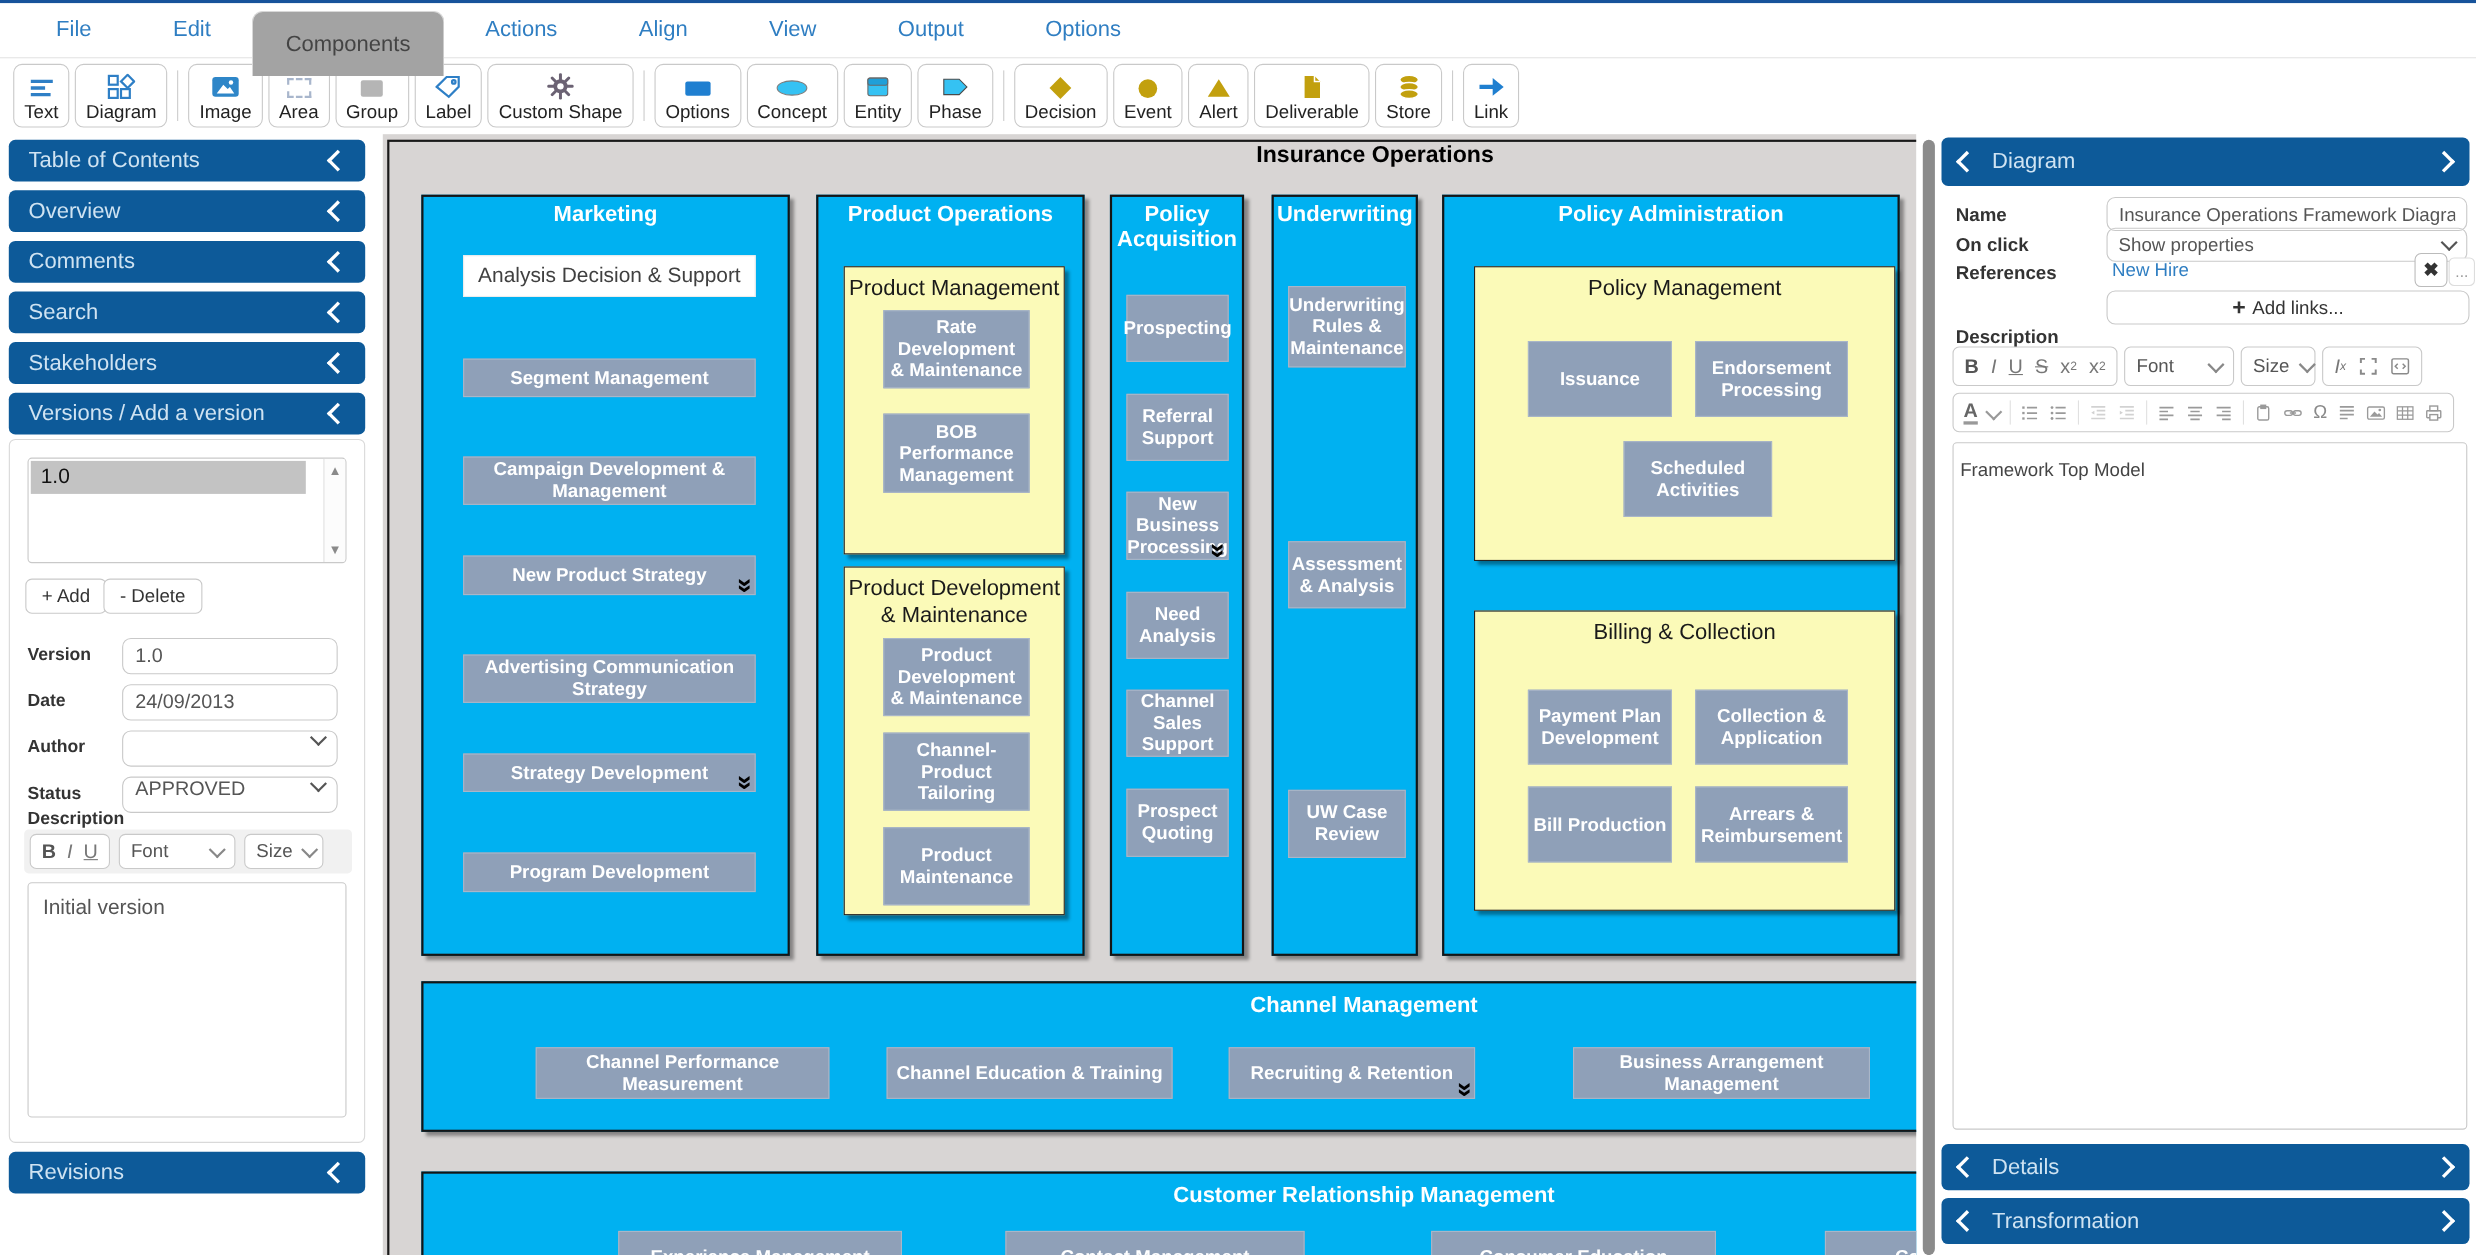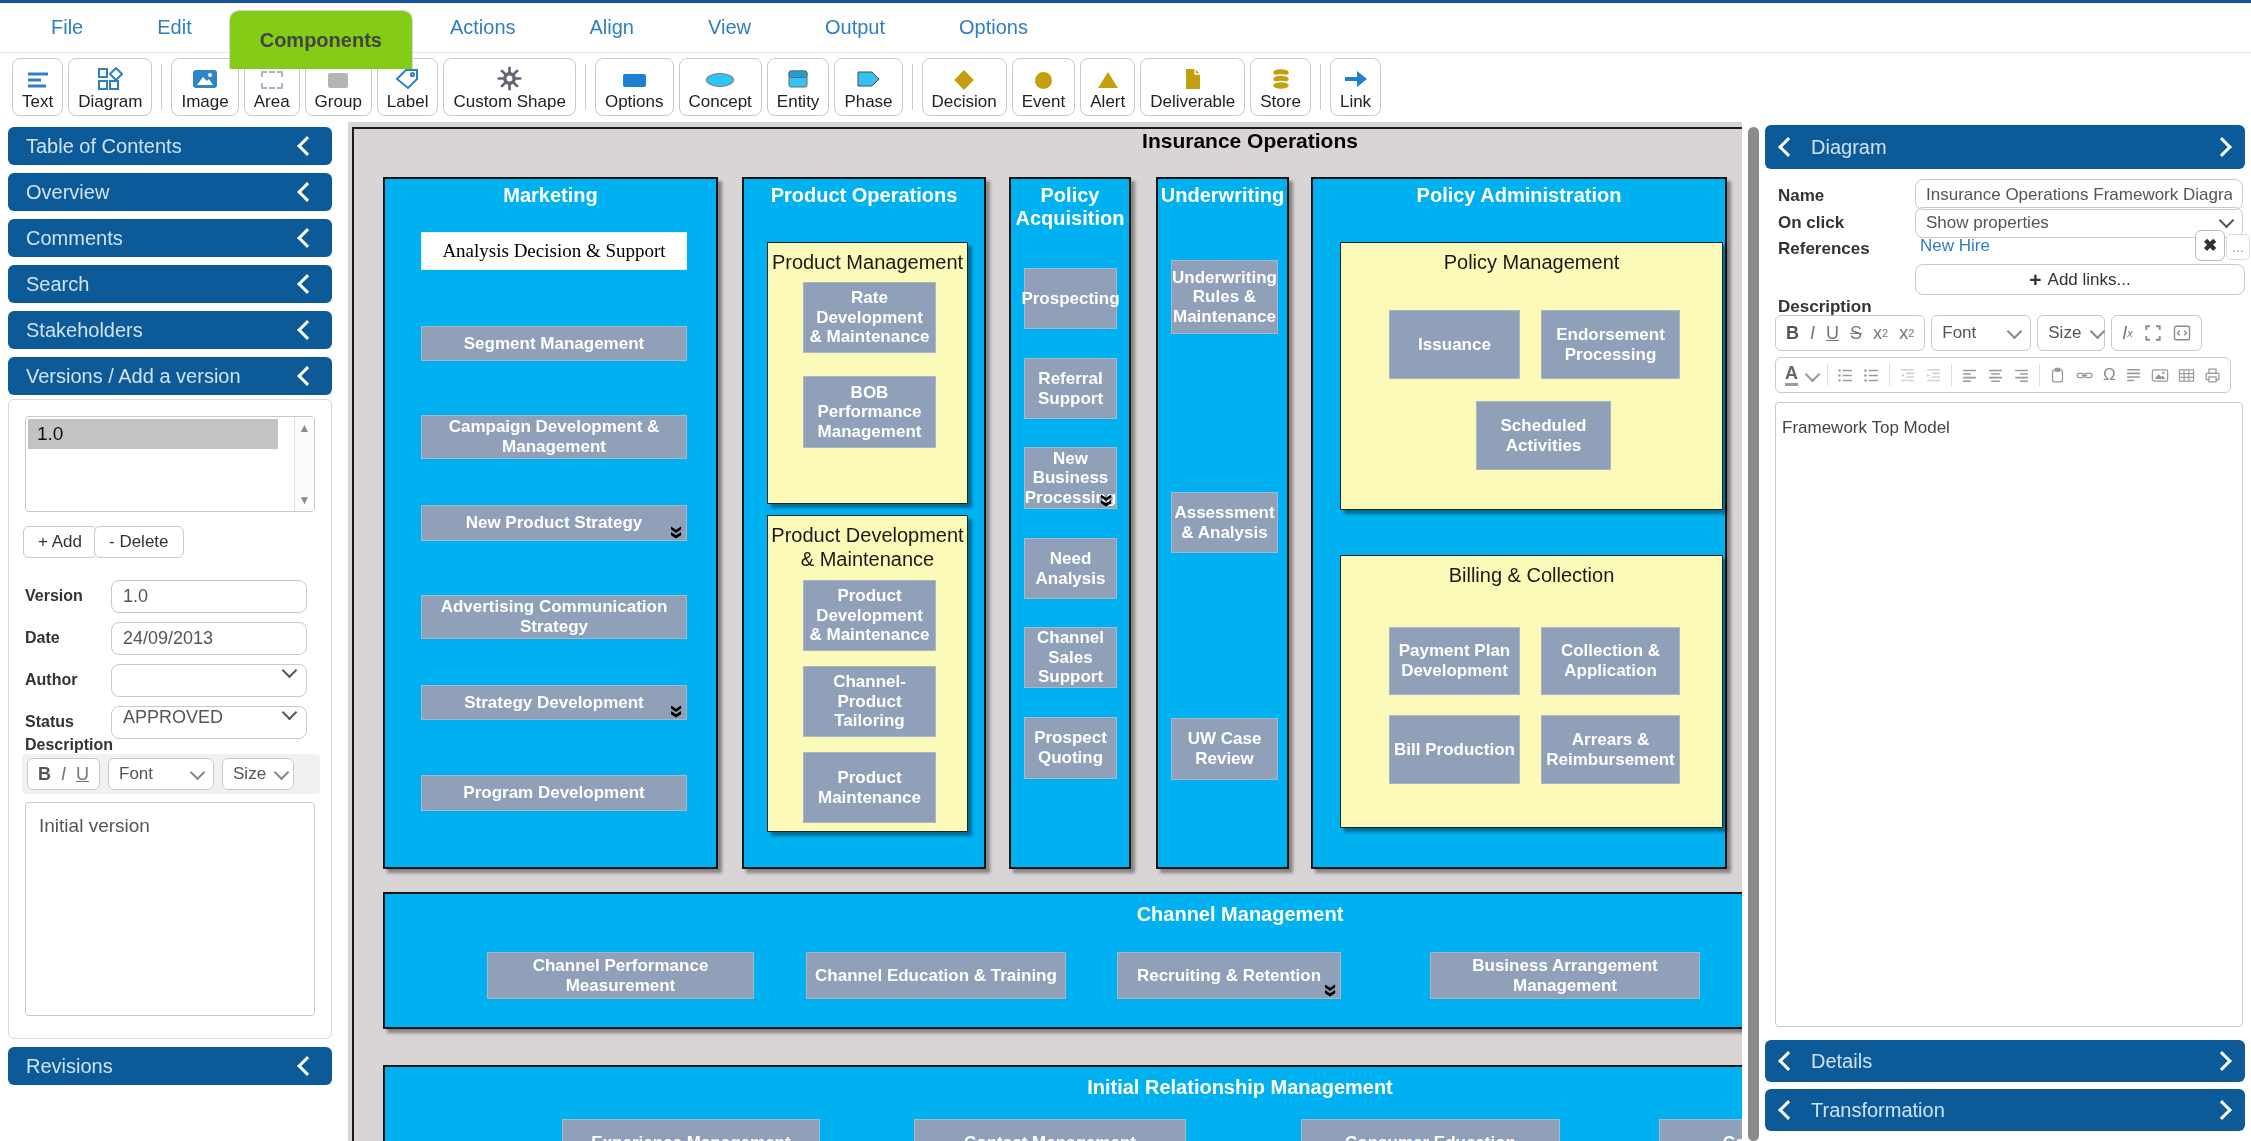--- a/index.html
+++ b/index.html
@@ -4,22 +4,22 @@
 <style>
   html,body{margin:0;padding:0;background:#fff;}
   #app{position:relative;width:2251px;height:1141px;background:#fff;overflow:hidden;
        font-family:"Liberation Sans",sans-serif;color:#333;}
   
   .topstrip{position:absolute;left:0;top:0;width:100%;height:3px;background:#17539b;}
   .menubar{position:absolute;left:0;top:3px;width:100%;height:50px;border-bottom:1px solid #e4e4e4;
            display:flex;align-items:center;padding-left:14px;box-sizing:border-box;background:#fff;z-index:4;}
   .menu-item{color:#2f7ec2;font-size:20px;padding:0 37px;white-space:nowrap;cursor:pointer;}
   .menu-item.active{align-self:flex-start;margin-top:7px;height:58px;display:flex;align-items:center;
-           background:#84cc16;border:1px solid #d8d8d8;border-bottom:none;border-radius:10px 10px 0 0;
-           color:#444;z-index:5;position:relative;padding:0 30px;font-weight:bold;}
+           background:#a3a3a3;border:1px solid #d8d8d8;border-bottom:none;border-radius:10px 10px 0 0;
+           color:#444;z-index:5;position:relative;padding:0 30px;}
   
   .toolbar{position:absolute;left:0;top:54px;width:100%;height:66px;display:flex;align-items:center;
            padding-left:12px;box-sizing:border-box;background:#fff;}
   .tb-btn{display:flex;flex-direction:column;align-items:center;justify-content:flex-end;gap:2px;
           border:1px solid #c9c9c9;border-radius:8px;background:#fff;height:58px;min-width:50px;
           padding:10px 9px 5px;margin-right:5px;box-sizing:border-box;cursor:pointer;}
   .tb-icon{height:27px;display:flex;align-items:center;justify-content:center;}
   .tb-label{font-size:17px;color:#222;white-space:nowrap;line-height:1;}
   .tb-div{width:1px;height:46px;background:#ccc;margin:0 9px 0 4px;flex:none;}
   .area-glyph{width:22px;height:18px;border:2px dashed #a8b6cc;box-sizing:border-box;display:inline-block;}
@@ -70,21 +70,21 @@
   .cv-title{position:absolute;left:702px;top:7px;width:400px;text-align:center;color:#000;
             font-size:21px;font-weight:700;}
   .col,.band{position:absolute;background:#00b1f1;border:2px solid #151515;
              box-shadow:4px 4px 3px rgba(0,0,0,.38);box-sizing:border-box;}
   .col-hdr{color:#fff;font-size:20px;font-weight:700;text-align:center;padding-top:5px;line-height:1.15;}
   .grp{position:absolute;background:#fbfab8;border:1px solid #222;box-shadow:4px 4px 3px rgba(0,0,0,.38);box-sizing:border-box;}
   .grp-hdr{color:#1a1a1a;font-size:20px;text-align:center;padding-top:7px;line-height:1.2;}
   .node{position:absolute;background:#8fa0b8;border:1px solid #a9b6c8;color:#fff;font-weight:700;
         font-size:17px;line-height:1.15;display:flex;align-items:center;justify-content:center;
         text-align:center;padding:2px 4px;box-sizing:border-box;cursor:pointer;}
-  .node.sel{background:#fff;color:#000000;font-weight:400;font-size:19px;border:1px solid #ececec;font-family:Liberation Serif, serif;}
+  .node.sel{background:#fff;color:#404040;font-weight:400;font-size:19px;border:1px solid #ececec;}
   .band-title{position:absolute;top:9px;left:0;width:1710px;text-align:center;color:#fff;
               font-size:20px;font-weight:700;}
   .dbl{position:absolute;right:1px;bottom:-5px;color:#000;font-weight:700;font-size:25px;
        transform:rotate(90deg);line-height:1;}
   .vscroll{position:absolute;left:1748px;top:127px;width:11px;height:1014px;background:#8b8b8b;border-radius:6px;}
   
   .rpanel{position:absolute;left:1762px;top:122px;width:489px;height:1019px;background:#fff;}
   .r-hdr{position:absolute;left:3px;width:480px;height:44px;background:#0d5a99;border-radius:6px;
          color:#cfe3f2;font-size:20px;display:flex;align-items:center;padding:0 16px;
          box-sizing:border-box;cursor:pointer;}
@@ -496,21 +496,21 @@
       <div class="node" style="left:732px;top:58px;width:224px;height:47px">
           <span>Recruiting &amp; Retention</span>
           <span class="dbl">»</span>
         </div>
       <div class="node" style="left:1045px;top:58px;width:270px;height:47px">
           <span>Business Arrangement Management</span>
         </div>
     </div>
 
     <div class="band" style="left:35px;top:943px;width:1430px;height:250px">
-      <div class="band-title">Initial Relationship Management</div>
+      <div class="band-title">Customer Relationship Management</div>
       <div class="node" style="left:177px;top:52px;width:258px;height:47px">
           <span>Experience Management</span>
         </div>
       <div class="node" style="left:529px;top:52px;width:272px;height:47px">
           <span>Contact Management</span>
         </div>
       <div class="node" style="left:916px;top:52px;width:259px;height:47px">
           <span>Consumer Education</span>
         </div>
       <div class="node" style="left:1274px;top:52px;width:150px;height:47px">

